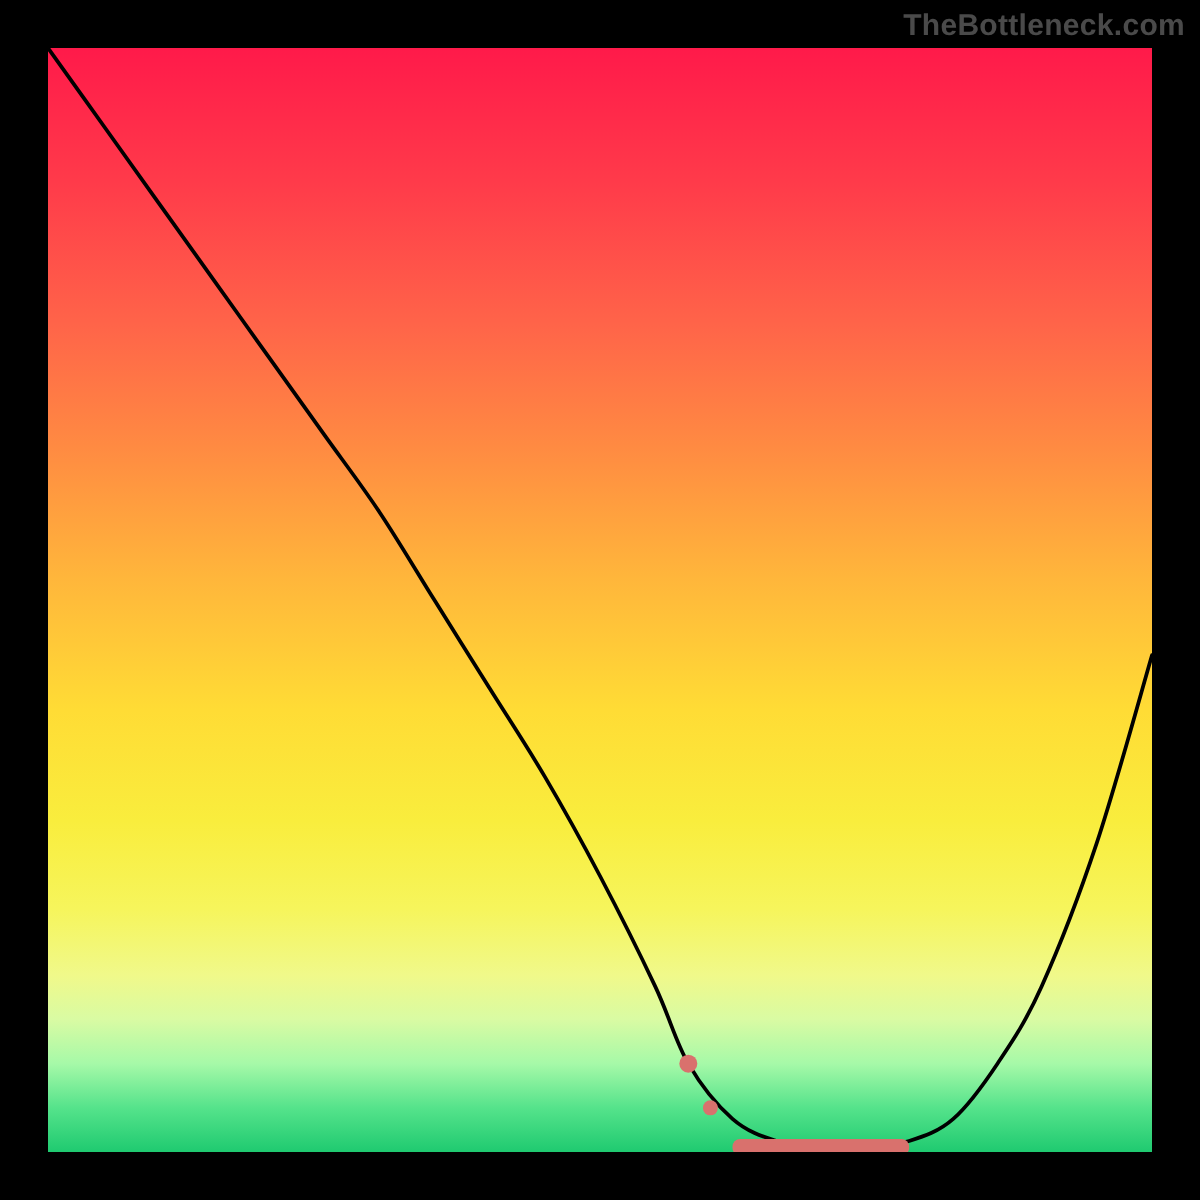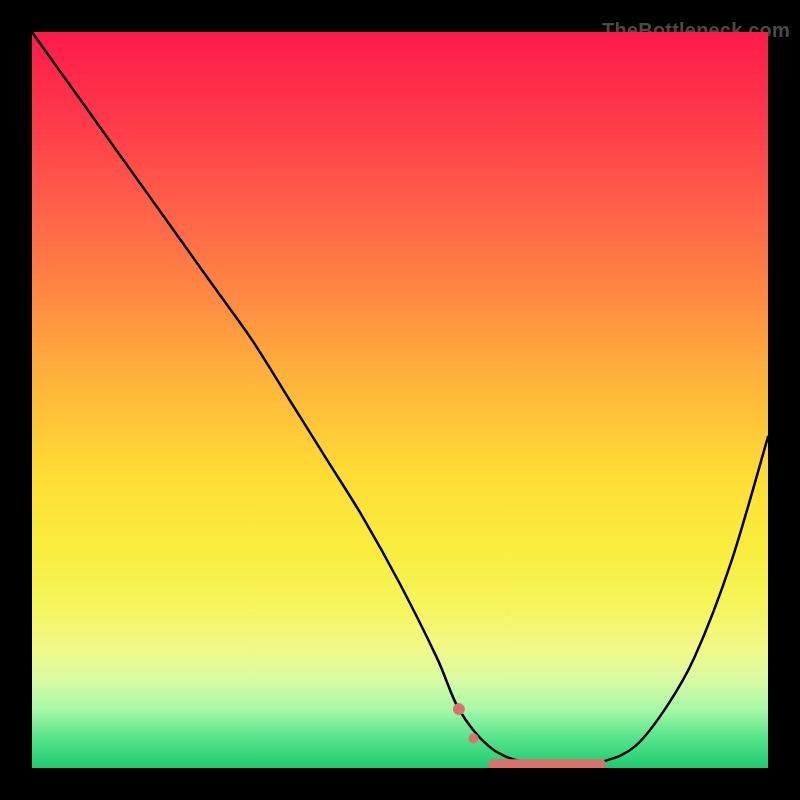--- a/index.html
+++ b/index.html
@@ -41,21 +41,20 @@
   }
   .watermark {
     position: absolute;
     top: 6px;
     right: 10px;
     color: #4a4a4a;
     font-size: 20px;
     font-weight: bold;
     letter-spacing: 0.2px;
     user-select: none;
-    margin-top: 13px;
   }
   svg.curve {
     position: absolute;
     left: 0;
     top: 0;
     width: 736px;
     height: 736px;
   }
 </style>
 </head>

